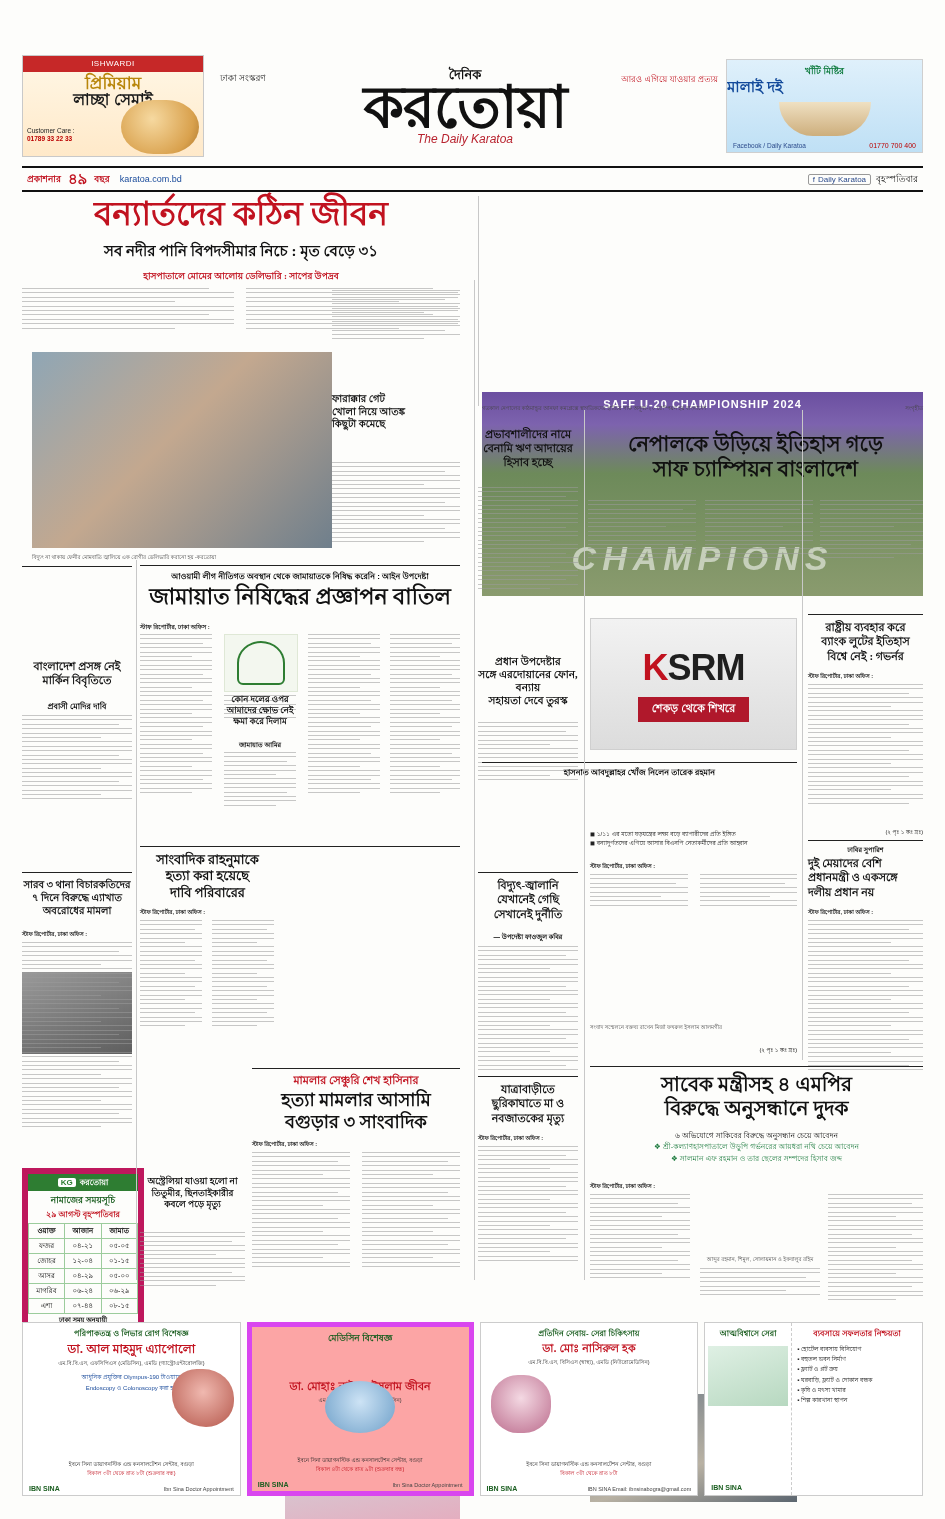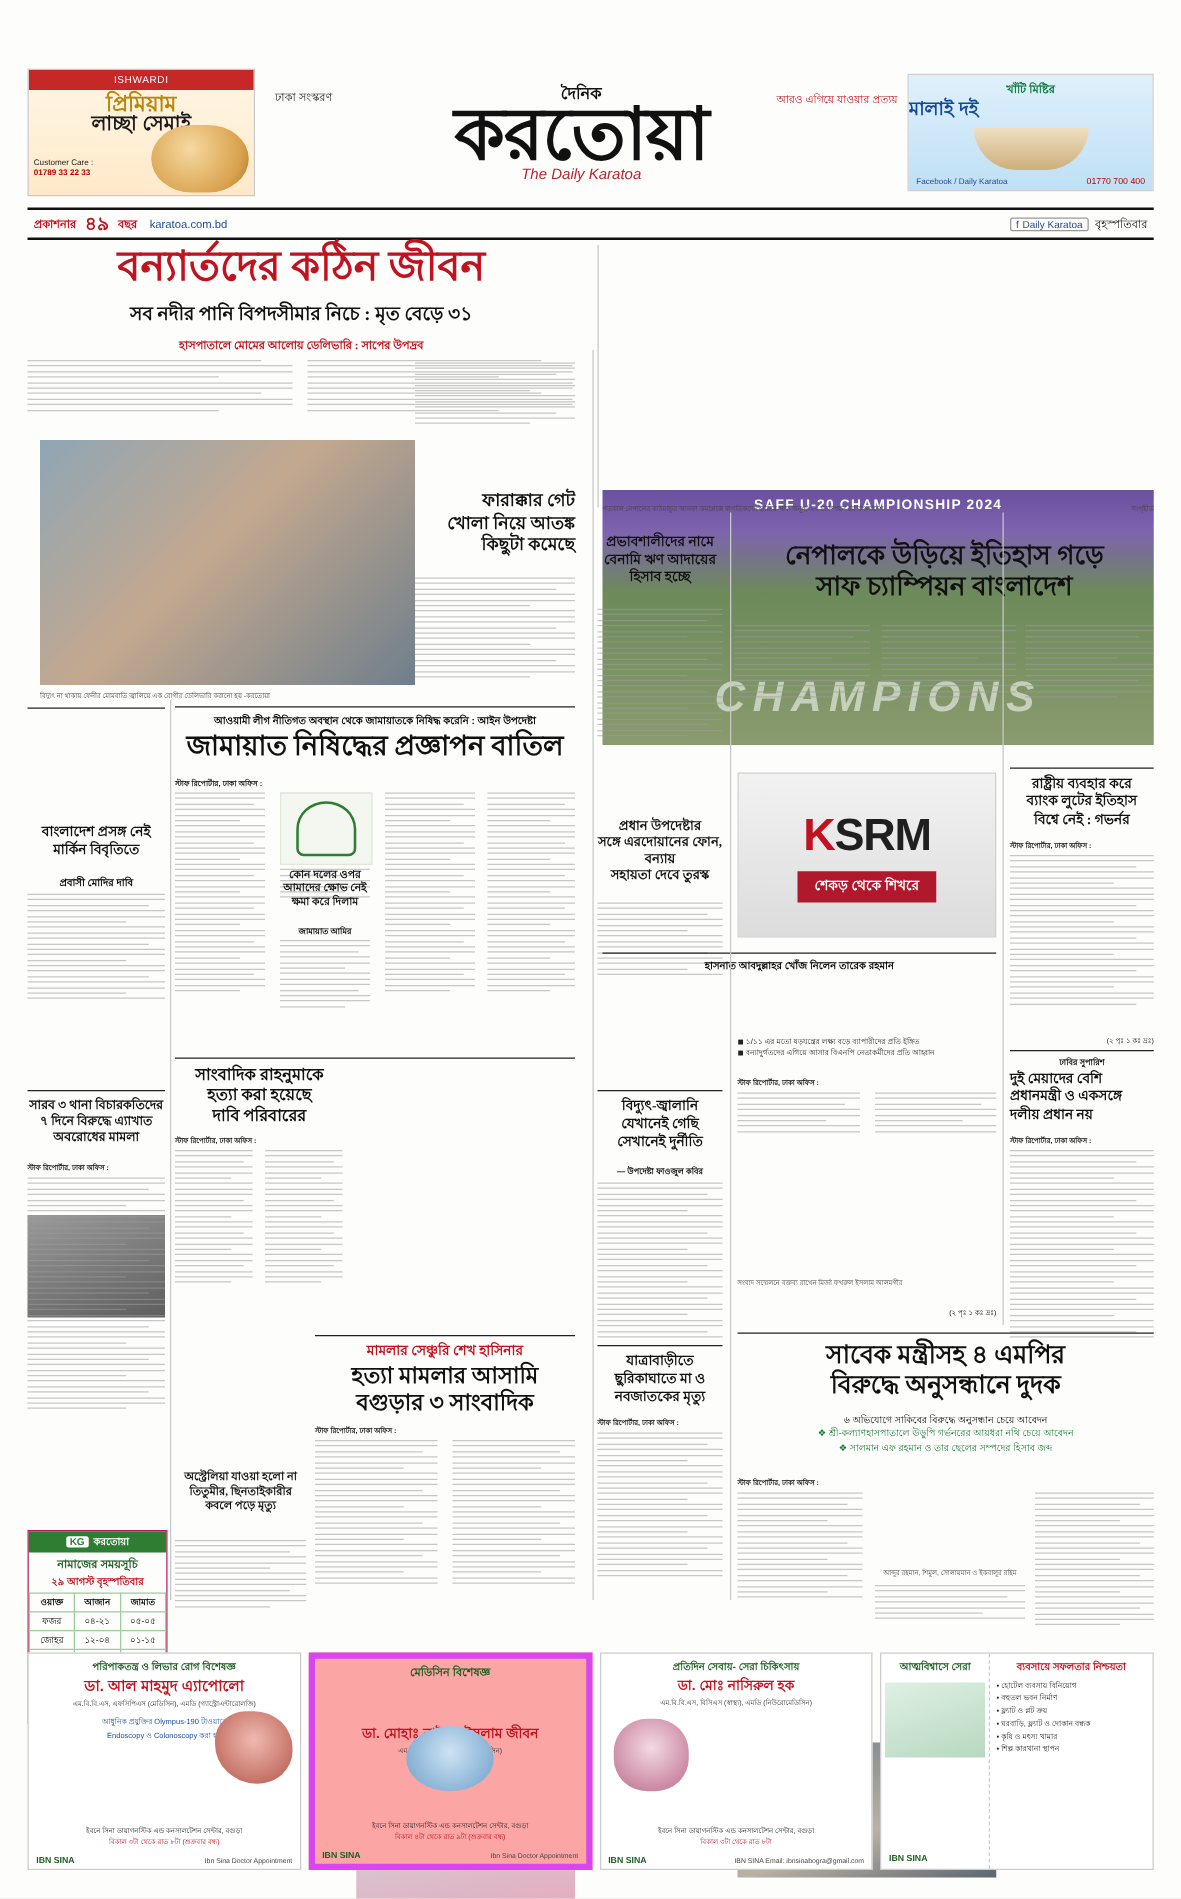--- a/index.html
+++ b/index.html
@@ -198,21 +198,21 @@
       <div class="ln"></div>
         <div class="ln s"></div>
         <div class="ln"></div>
         <div class="ln"></div>
       <div class="ln"></div>
         <div class="ln m"></div>
         <div class="ln"></div>
         <div class="ln s"></div>
     </div>
   </div>
-  <div class="pad hl" style="top:393px;left:332px;width:128px;font-size:14px;line-height:1.25;text-align:right;white-space:pre-line;">ফারাক্কার গেট
+  <div class="pad hl" style="top:393px;left:332px;width:128px;font-size:10px;line-height:1.25;text-align:left;white-space:pre-line;">ফারাক্কার গেট
 খোলা নিয়ে আতঙ্ক
 কিছুটা কমেছে</div>
   <div class="pad lines" style="top:462px;left:332px;width:128px;">
     <div class="ln"></div>
       <div class="ln"></div>
       <div class="ln m"></div>
       <div class="ln"></div>
     <div class="ln"></div>
       <div class="ln s"></div>
       <div class="ln"></div>
@@ -749,21 +749,21 @@
     <div class="ln"></div>
       <div class="ln s"></div>
       <div class="ln"></div>
       <div class="ln"></div>
       <div class="ln m"></div>
     <div class="ln"></div>
       <div class="ln"></div>
       <div class="ln s"></div>
   </div>
 
-  <div class="pad" style="top:1224px;left:22px;width:110px;border:1px solid #be185d;">
+  <div class="pad" style="top:1168px;left:22px;width:110px;border:6px solid #be185d;">
     <div style="background:#2e7d32;color:#fff;display:flex;align-items:center;justify-content:center;gap:4px;font-size:8px;font-weight:bold;padding:2px 0;">
       <span style="background:#fff;color:#2e7d32;padding:0 3px;border-radius:2px;">KG</span>
       <span>করতোয়া</span>
     </div>
     <div style="text-align:center;font-size:9px;font-weight:bold;color:#1b5e20;padding:2px 0 0;">নামাজের সময়সূচি</div>
     <div style="text-align:center;font-size:8px;color:#c1121f;font-weight:bold;padding-bottom:2px;">২৯ আগস্ট বৃহস্পতিবার</div>
     <table style="width:100%;border-collapse:collapse;font-size:7px;">
       <thead>
         <tr>
           <th style="border:1px solid #9ccc9c;padding:1px;">ওয়াক্ত</th>

